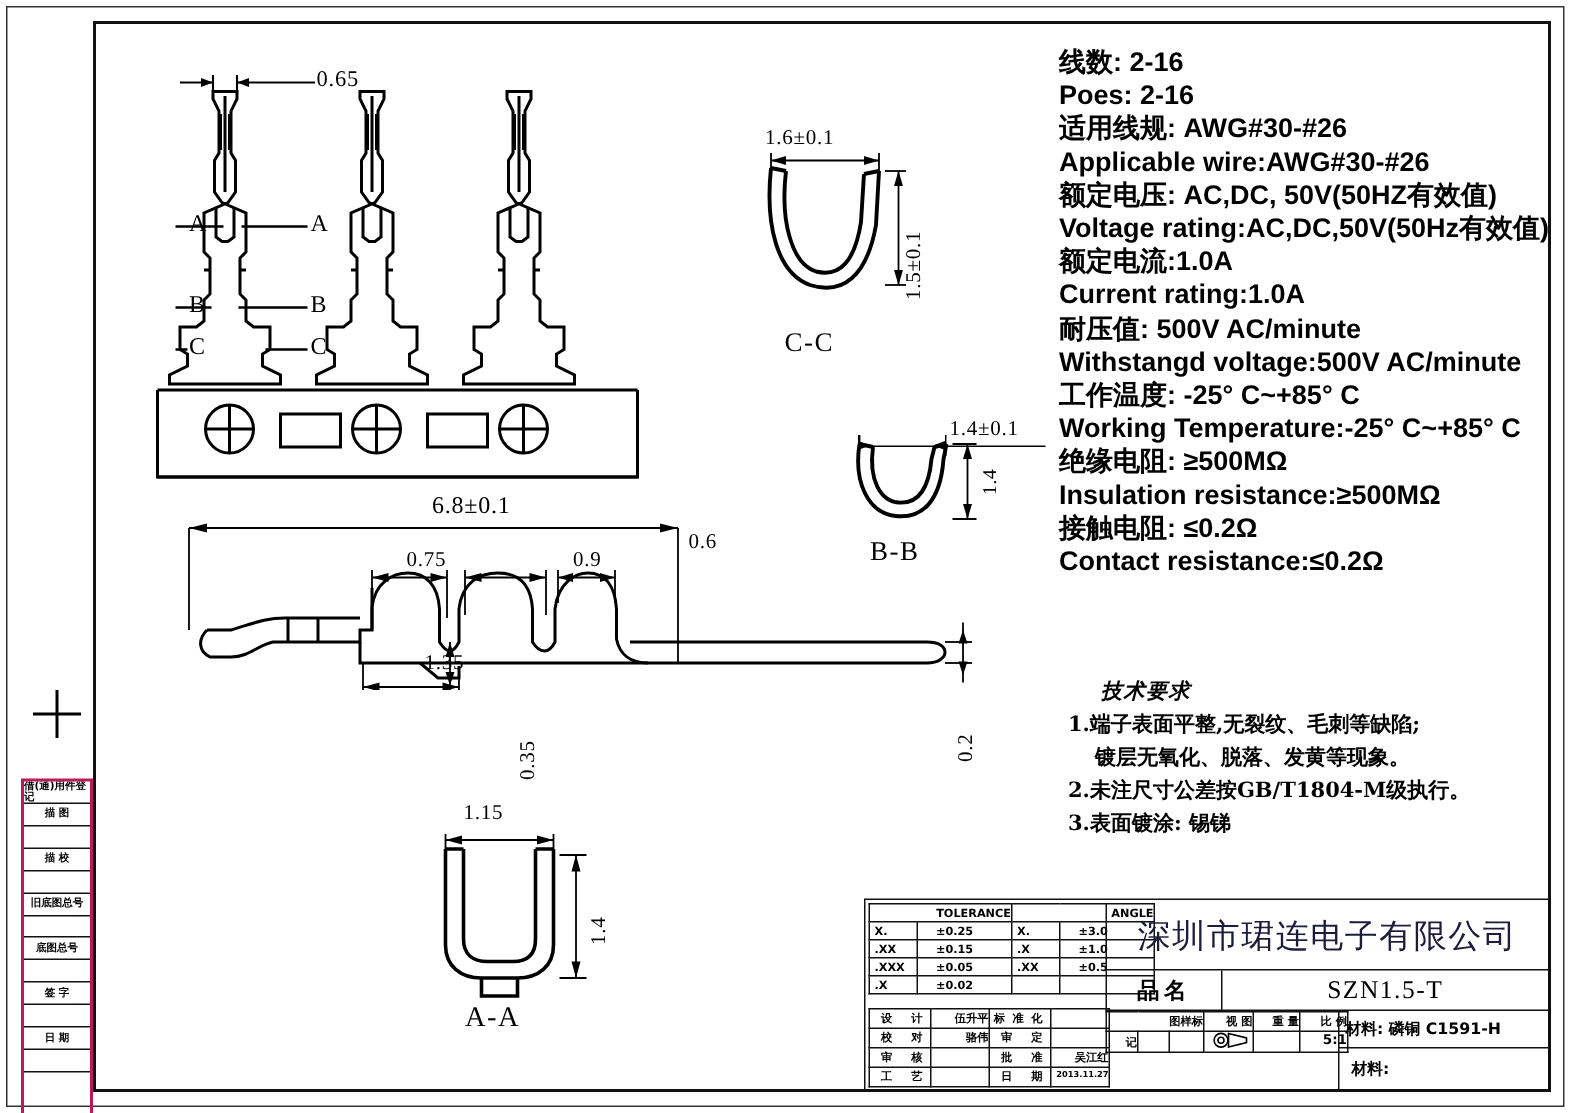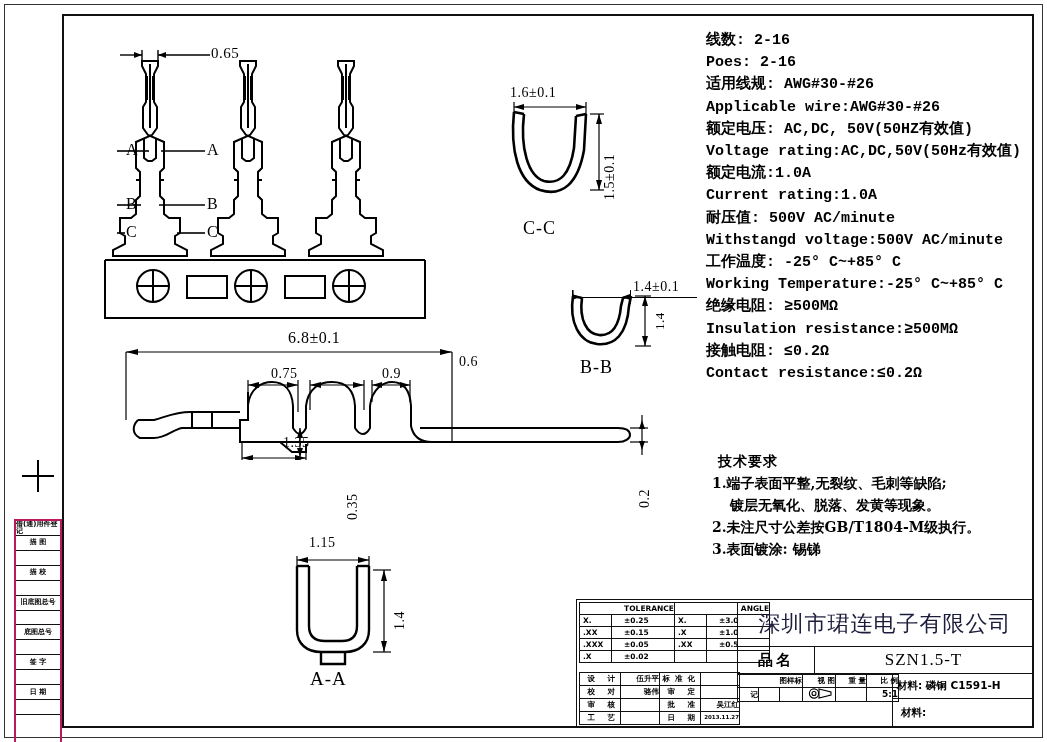--- a/index.html
+++ b/index.html
@@ -34,27 +34,27 @@
   .hln{height:1px;}
   .vln{width:1px;}
 
   
   .arw{position:absolute;width:0;height:0;}
   .arw.l{border-top:3px solid transparent;border-bottom:3px solid transparent;border-right:8px solid #000;}
   .arw.r{border-top:3px solid transparent;border-bottom:3px solid transparent;border-left:8px solid #000;}
 
   
   #spec-list{position:absolute;left:706px;top:30px;width:330px;}
-  #spec-list .spec-line{font-family:Liberation Mono, monospace;font-size:15px;
+  #spec-list .spec-line{font-family:Liberation Sans, sans-serif;font-size:18px;
       line-height:22.2px;white-space:nowrap;font-weight:600;letter-spacing:0px;}
 
   
   #tech-req{position:absolute;left:712px;top:450px;width:330px;
       font-family:"DejaVu Serif",serif;font-weight:bold;}
-  #tech-req .th{font-size:14px;margin-left:6px;line-height:22px;letter-spacing:1px;}
+  #tech-req .th{font-size:14px;margin-left:22px;line-height:22px;letter-spacing:1px;font-style:italic;}
   #tech-req .tr-line{font-size:14px;line-height:22px;white-space:nowrap;letter-spacing:0px;}
   #tech-req .tr-line.ind{padding-left:18px;}
 
   
   #title-block{position:absolute;left:576px;top:599px;width:458px;height:129px;
       border:1px solid #111;box-sizing:border-box;}
   .tb-tbl{border-collapse:collapse;font-family:"DejaVu Sans",sans-serif;}
   .tb-tbl td{border:1px solid #111;font-size:7.5px;font-weight:bold;
       text-align:right;line-height:1;padding:0;overflow:hidden;white-space:nowrap;}
   #tol-tbl{position:absolute;left:2px;top:2px;}

